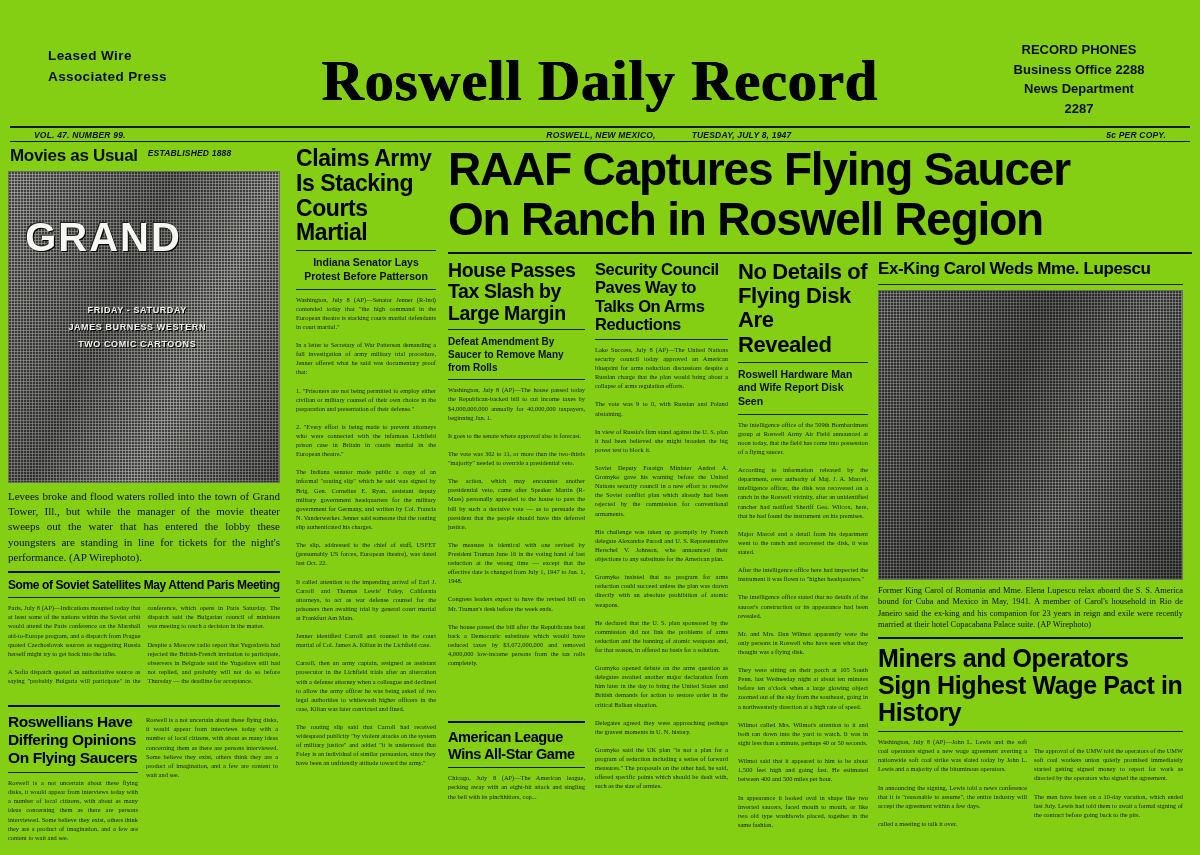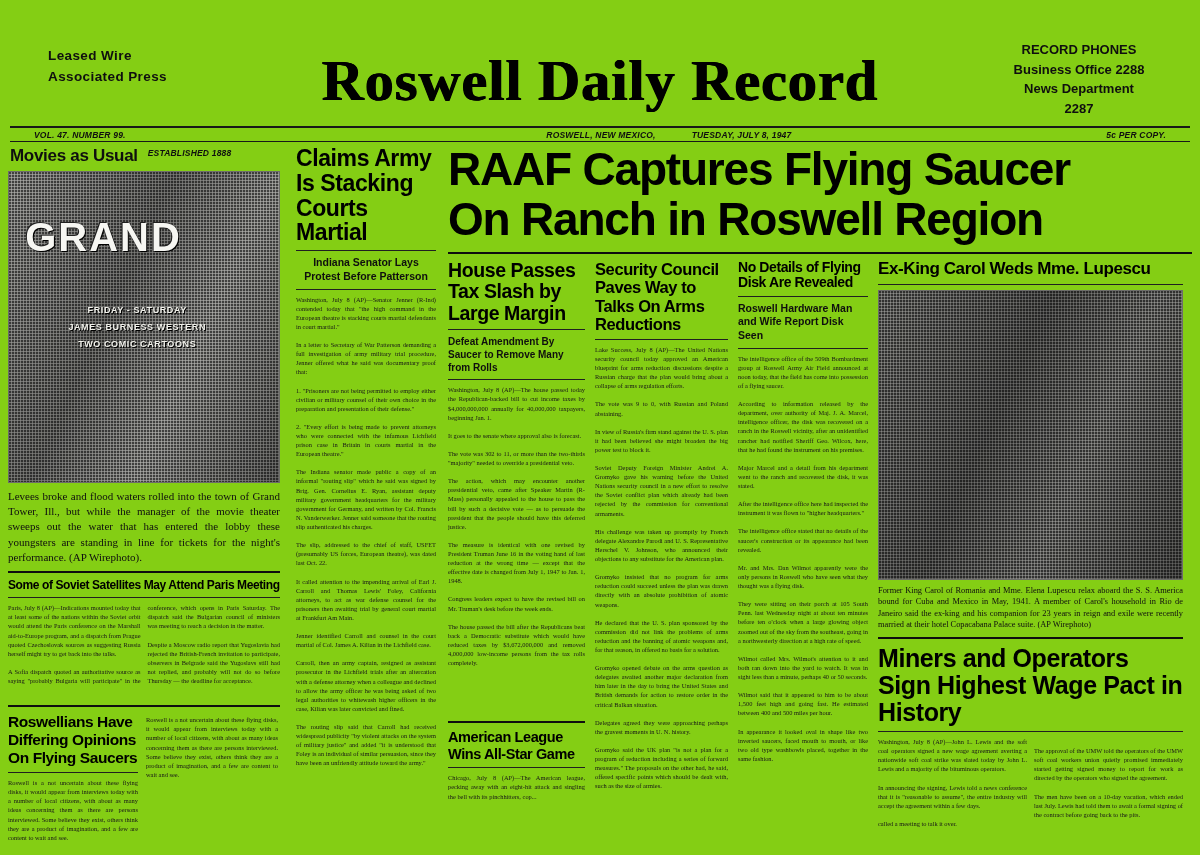--- a/index.html
+++ b/index.html
@@ -344,21 +344,21 @@
 He declared that the U. S. plan sponsored by the commission did not link the problems of arms reduction and the banning of atomic weapons and, for that reason, in offered no basis for a solution.
 
 Gromyko opened debate on the arms question as delegates awaited another major declaration from him later in the day to bring the United States and British demands for action to restore order in the critical Balkan situation.
 
 Delegates agreed they were approaching perhaps the gravest moments in U. N. history.
 
 Gromyko said the UK plan "is not a plan for a program of reduction including a series of forward measures." The proposals on the other had, he said, offered specific points which should be dealt with, such as the size of armies.</div>
         </div>
 
         <div style="width:130px;">
-          <div class="hl" style="font-size:14px;line-height:1.1;">No Details of Flying Disk Are Revealed</div>
+          <div class="hl" style="font-size:22px;line-height:1.1;">No Details of Flying Disk Are Revealed</div>
           <hr class="hr-thin">
           <div class="deck" style="font-size:10.5px;">Roswell Hardware Man and Wife Report Disk Seen</div>
           <hr class="hr-thin">
           <div class="body-text" style="white-space:pre-line;height:500px;overflow:hidden;">The intelligence office of the 509th Bombardment group at Roswell Army Air Field announced at noon today, that the field has come into possession of a flying saucer.
 
 According to information released by the department, over authority of Maj. J. A. Marcel, intelligence officer, the disk was recovered on a ranch in the Roswell vicinity, after an unidentified rancher had notified Sheriff Geo. Wilcox, here, that he had found the instrument on his premises.
 
 Major Marcel and a detail from his department went to the ranch and recovered the disk, it was stated.
 
 After the intelligence office here had inspected the instrument it was flown to "higher headquarters."

